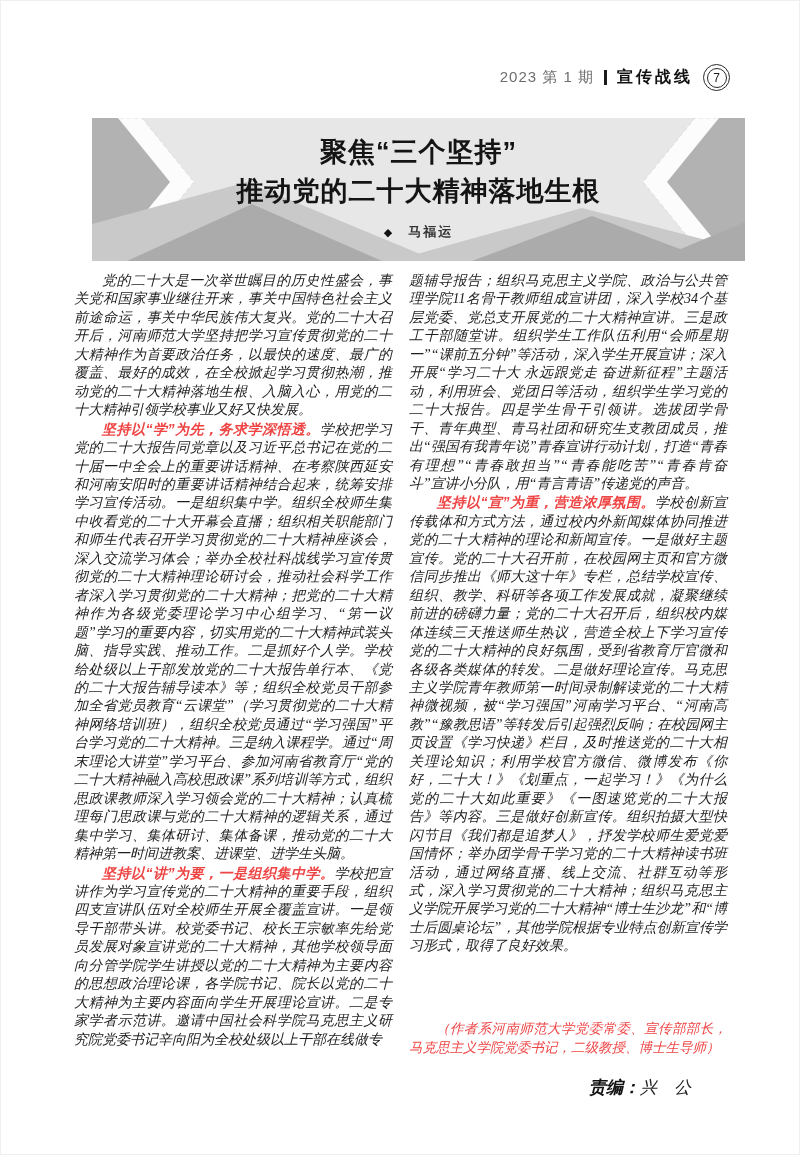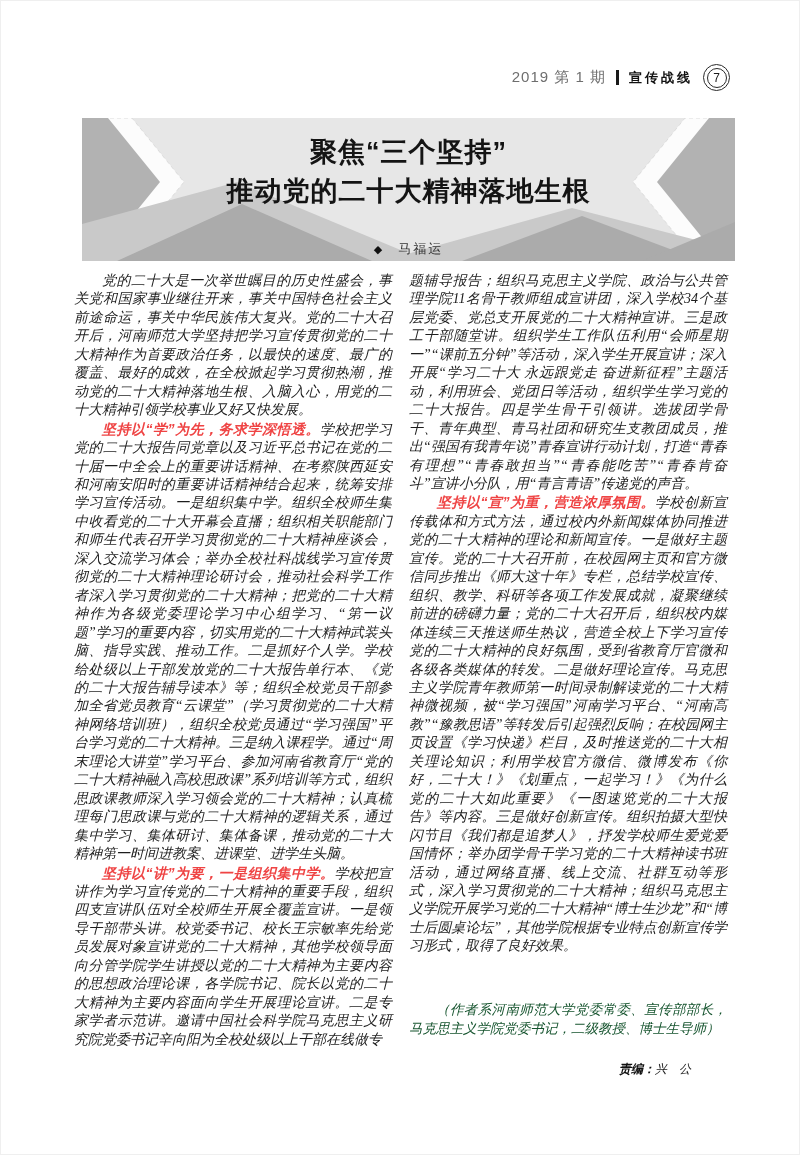--- a/index.html
+++ b/index.html
@@ -14,45 +14,45 @@
   }
 
   
   .masthead{
     position:absolute;top:64px;right:70px;
     display:flex;align-items:center;gap:10px;
     font-family:"Liberation Sans","DejaVu Sans",sans-serif;
   }
   .issue{font-size:15px;color:#6e6e6e;letter-spacing:1px;}
   .head-sep{width:3px;height:15px;background:#1a1a1a;}
-  .section-title{font-size:13px;font-weight:bold;color:#111;letter-spacing:3px;}
+  .section-title{font-size:16px;font-weight:bold;color:#111;letter-spacing:3px;}
   .ring-outer{
     width:27px;height:27px;border:1.5px solid #2a2a2a;border-radius:50%;
     display:flex;align-items:center;justify-content:center;box-sizing:border-box;
   }
   .ring-inner{
     width:20px;height:20px;border:1px solid #2a2a2a;border-radius:50%;
     display:flex;align-items:center;justify-content:center;box-sizing:border-box;
     font-size:12px;color:#1a1a1a;
   }
 
   
   .banner{
-    position:absolute;left:82px;top:118px;width:653px;height:143px;border-radius:16px;
+    position:absolute;left:92px;top:118px;width:653px;height:143px;border-radius:16px;
   }
   .banner svg{position:absolute;left:0;top:0;}
   .banner-content{position:relative;z-index:1;text-align:center;}
   .article-title{
     margin:15px 0 0 0;
     font-family:"Liberation Sans","DejaVu Sans",sans-serif;
     font-size:27px;line-height:39px;font-weight:bold;color:#141414;
     letter-spacing:1px;
   }
   .author-row{
-    margin-top:29px;font-size:13px;color:#333;letter-spacing:2px;
+    margin-top:12px;font-size:13px;color:#333;letter-spacing:2px;font-weight:bold;
   }
   .diamond{font-size:11px;color:#111;margin-right:16px;letter-spacing:0;}
 
   
   .columns{
     position:absolute;left:74px;top:272px;width:653px;
     display:flex;gap:17px;
   }
   .col{
     width:318px;
@@ -61,42 +61,42 @@
     color:#1d1d1d;
     font-style:italic;
   }
   .col p{margin:0;text-indent:2em;}
   .col p.cont{text-indent:0;}
   .lead{
     font-family:"Liberation Sans","DejaVu Sans",sans-serif;
     font-weight:bold;color:#ef4444;
   }
   .attribution{
-    margin-top:44px;
-    font-size:13.5px;line-height:19.5px;color:#14532d;
+    margin-top:63px;
+    font-size:13.5px;line-height:19.5px;color:#ef4444;
     text-indent:2em;text-align:justify;
   }
   .editor-line{
     margin-top:21px;
     text-align:right;padding-right:36px;
-    font-size:12px;
+    font-size:17px;
   }
   .editor-label{
     font-family:"Liberation Sans","DejaVu Sans",sans-serif;
     font-weight:bold;color:#111;
   }
   .editor-name{color:#222;}
 </style>
 </head>
 <body>
 
 <div class="page">
 
   <div class="masthead">
-    <span class="issue">2019 第 1 期</span>
+    <span class="issue">2023 第 1 期</span>
     <span class="head-sep"></span>
     <span class="section-title">宣传战线</span>
     <span class="ring-outer">
       <span class="ring-inner">7</span>
     </span>
   </div>
 
   <div class="banner">
     <svg width="653" height="143" viewBox="0 0 653 143">
       <rect width="653" height="143" fill="#e7e7e7"></rect>

